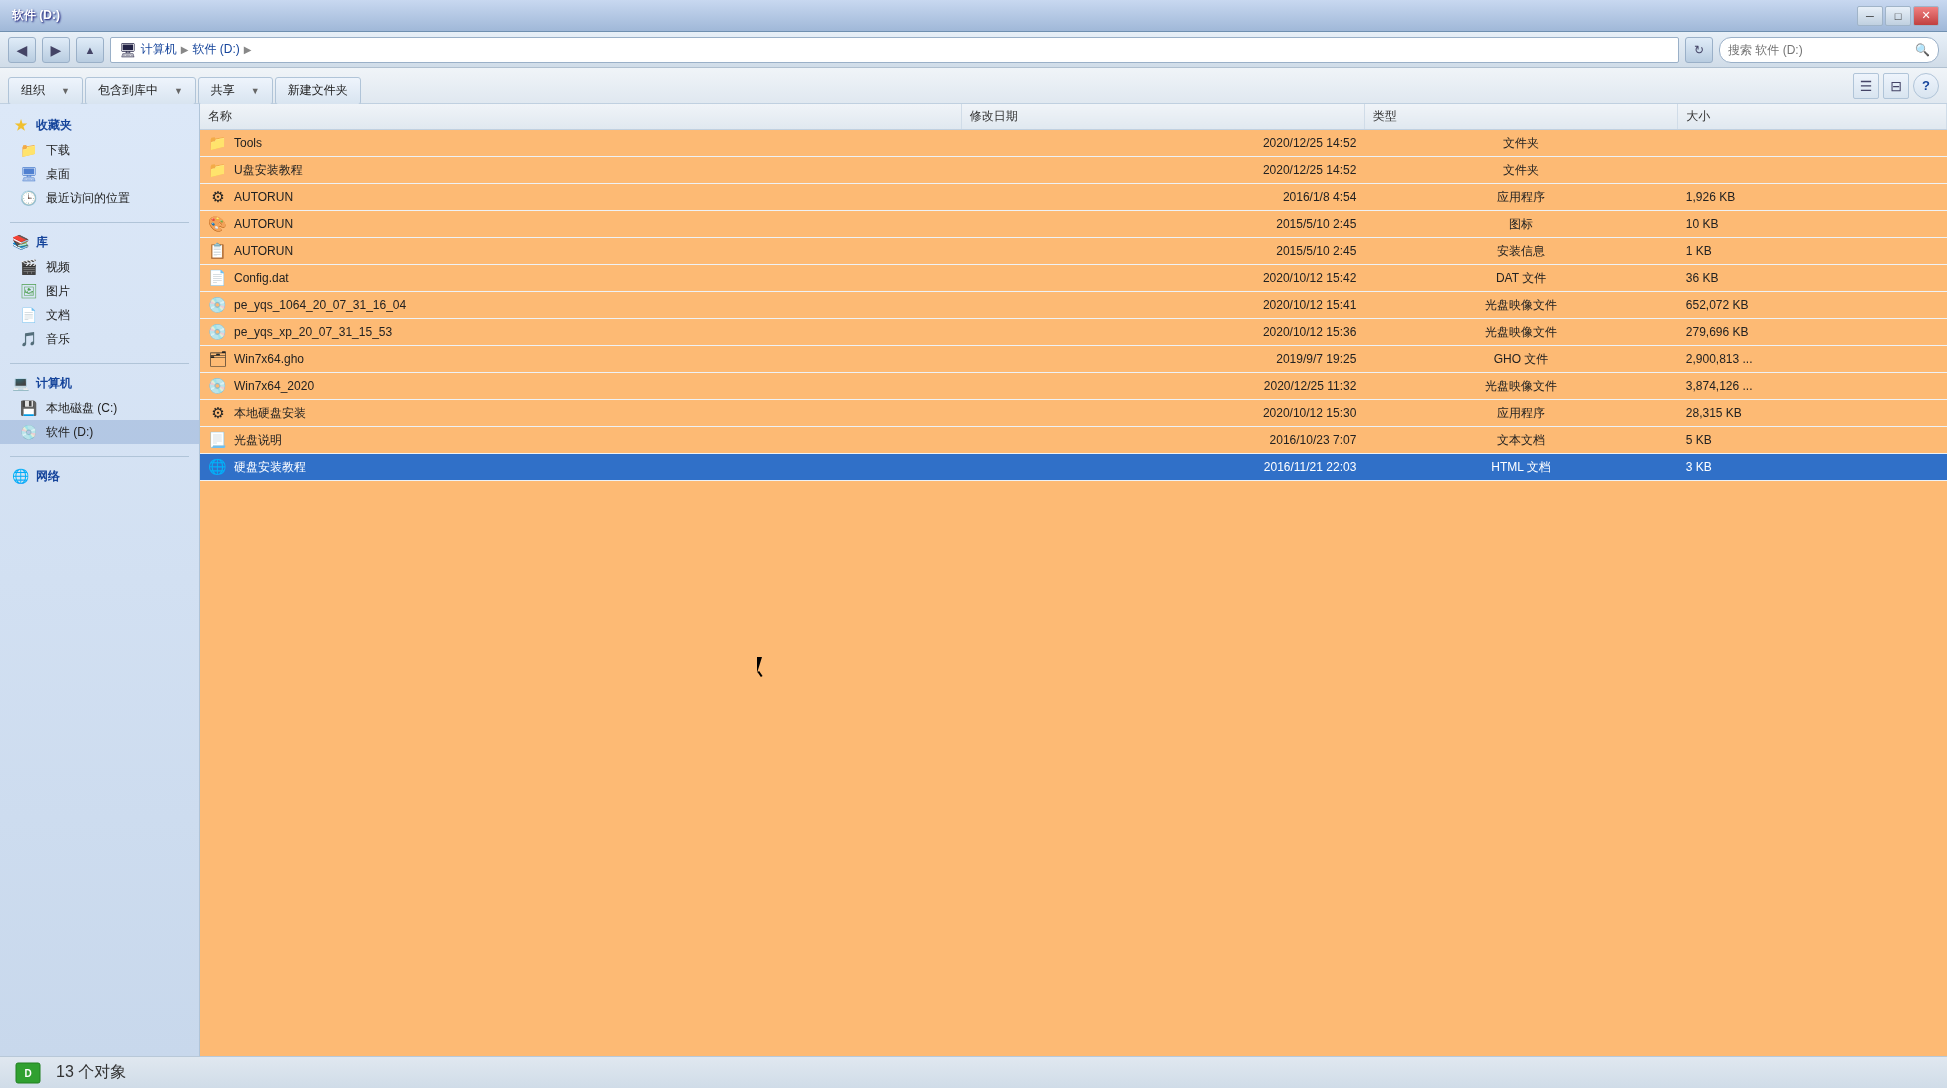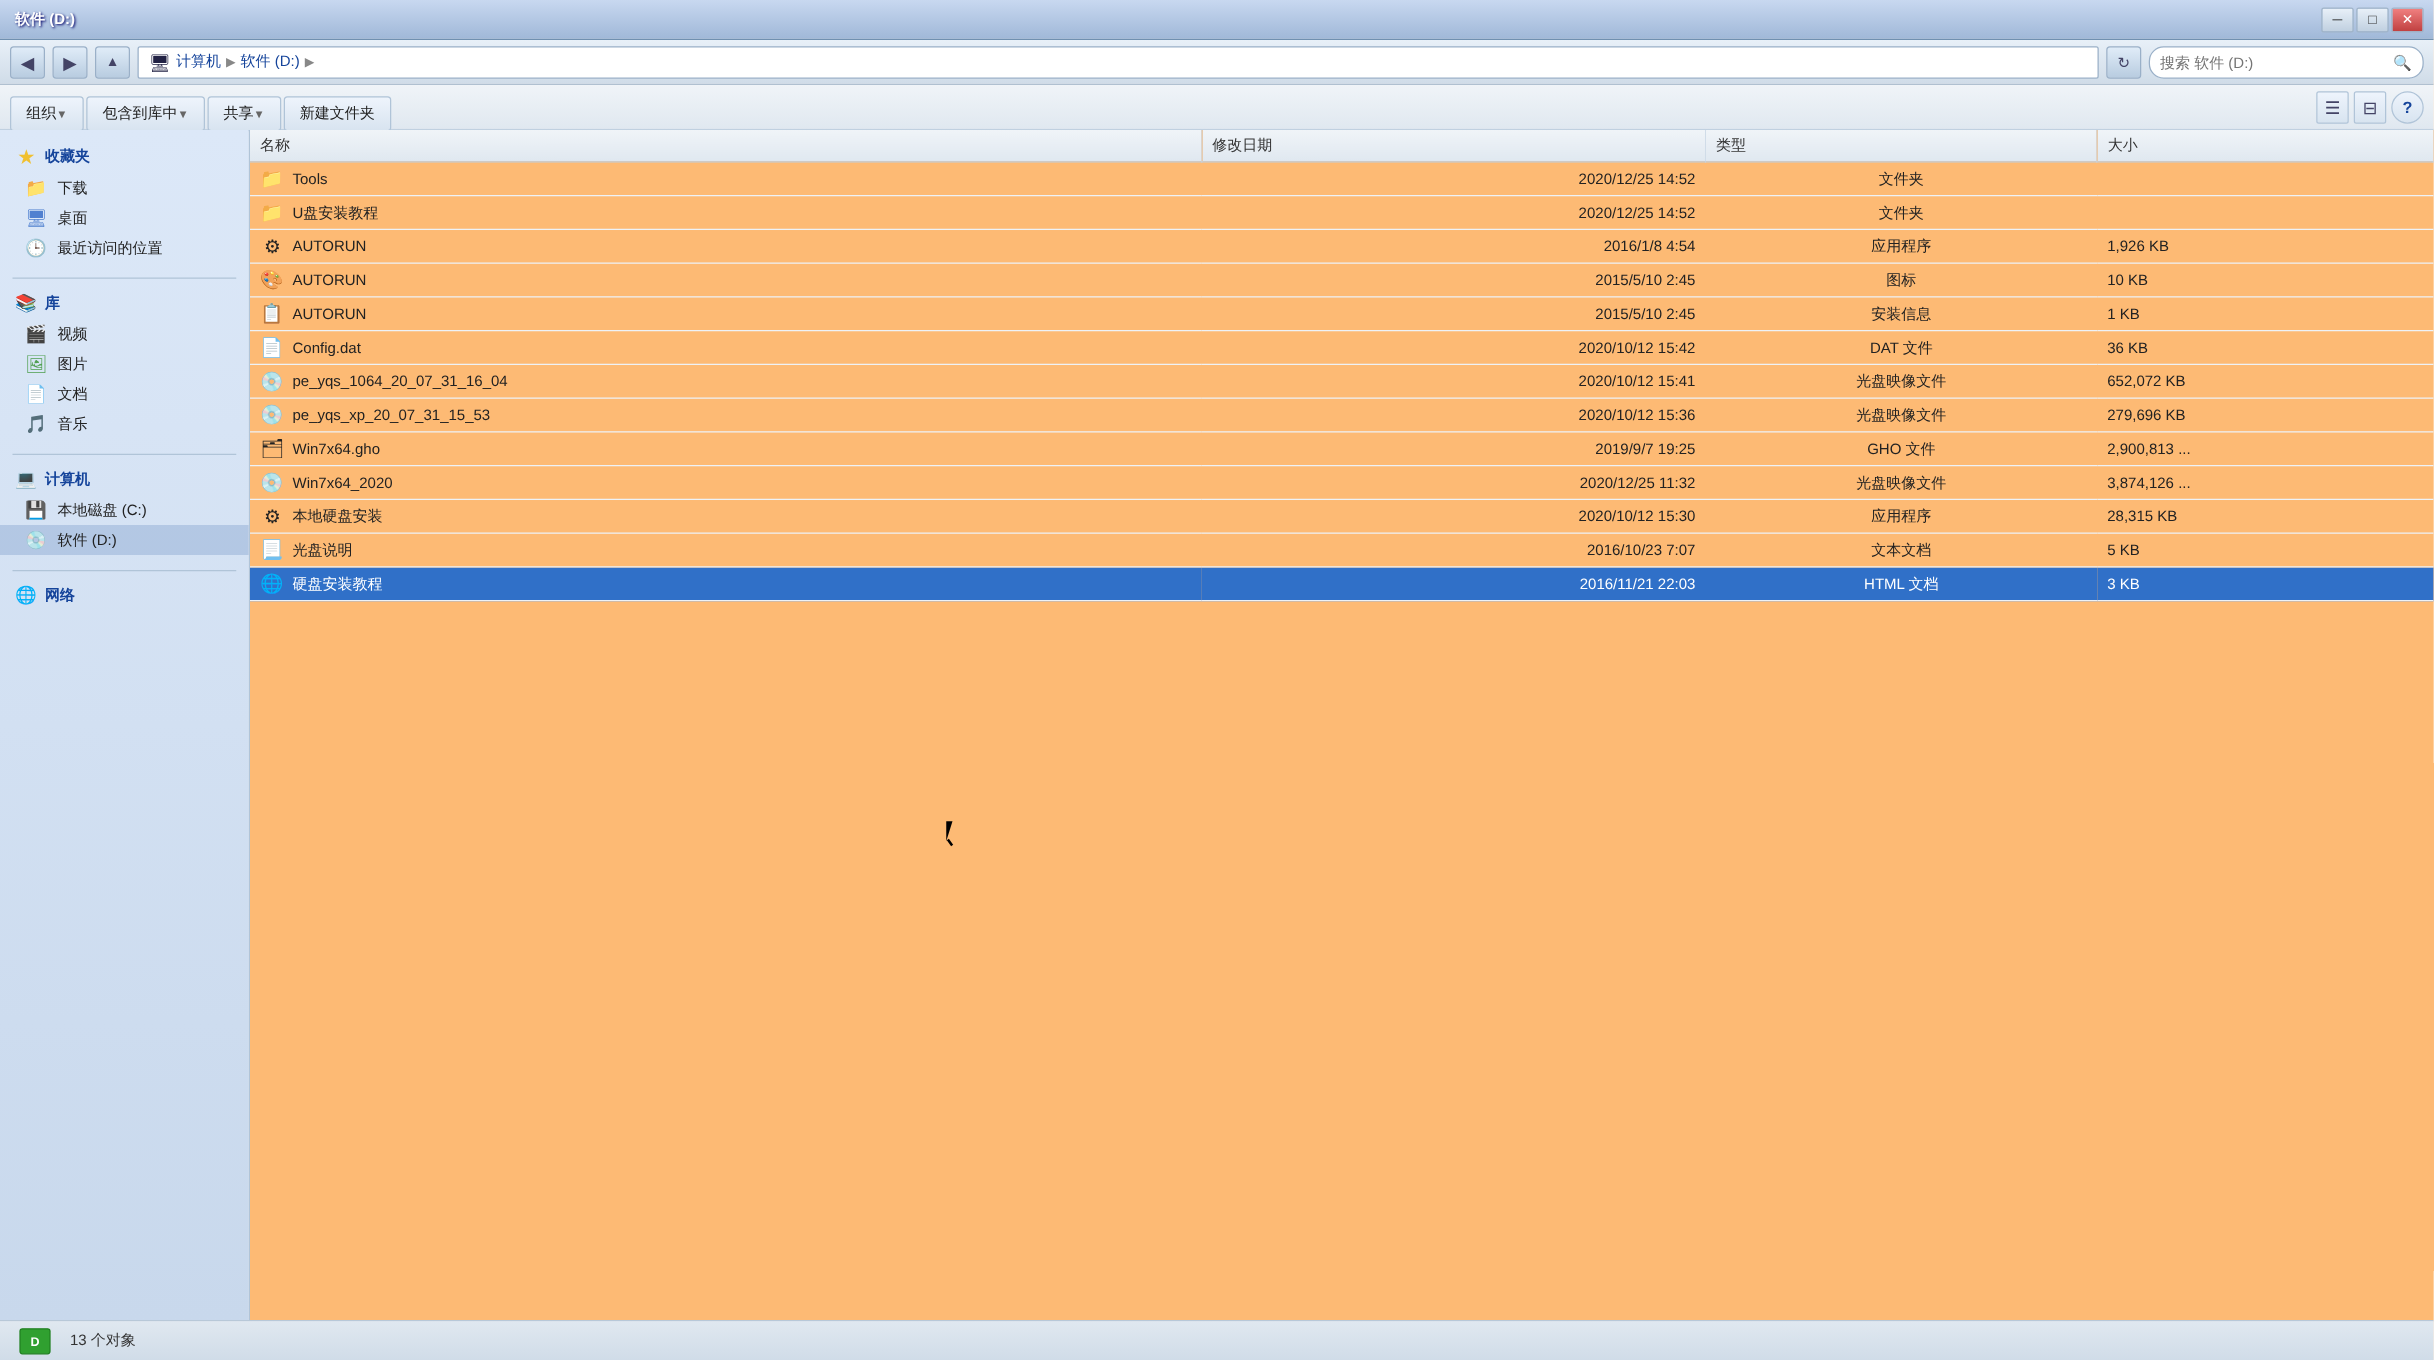--- a/index.html
+++ b/index.html
@@ -135,21 +135,21 @@
     }
     .toolbar-btn {
       height: 28px;
       padding: 0 12px;
       background: linear-gradient(to bottom, #eef4fc, #d8e4f0);
       border: 1px solid #b0c4d8;
       border-radius: 3px;
       cursor: pointer;
       display: flex;
       align-items: center;
-      gap: 0;
+      gap: 16px;
       font-size: 12px;
       color: #222;
       margin-top: 10px;
     }
     .toolbar-dropdown { font-size: 9px; color: #666; }
     .toolbar-spacer { flex: 1; }
     .view-controls {
       display: flex;
       align-items: center;
       gap: 4px;
@@ -324,21 +324,21 @@
       gap: 12px;
     }
     .statusbar-icon {
       width: 32px;
       height: 32px;
       display: flex;
       align-items: center;
       justify-content: center;
     }
     .statusbar-text {
-      font-size: 12px;
+      font-size: 16px;
       color: #333;
     }
 
     
     .cursor {
       position: absolute;
       width: 12px;
       height: 18px;
       pointer-events: none;
     }

